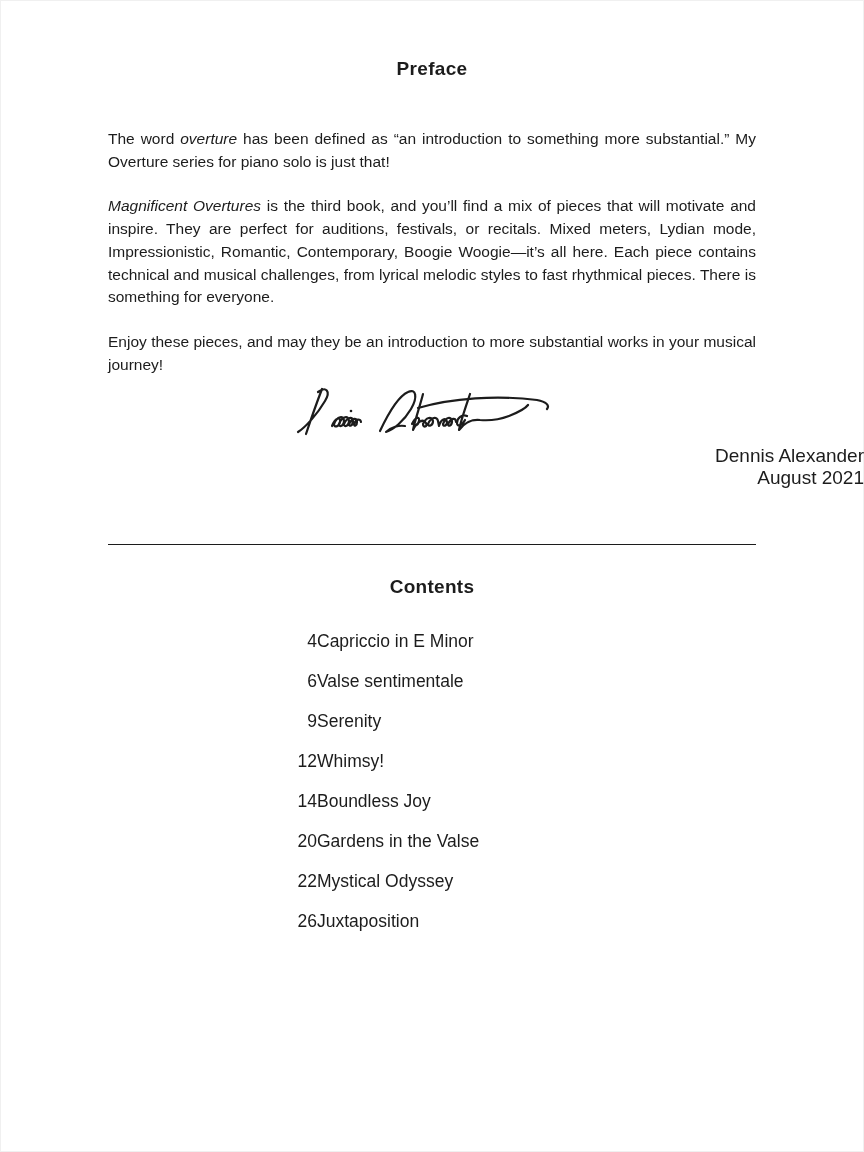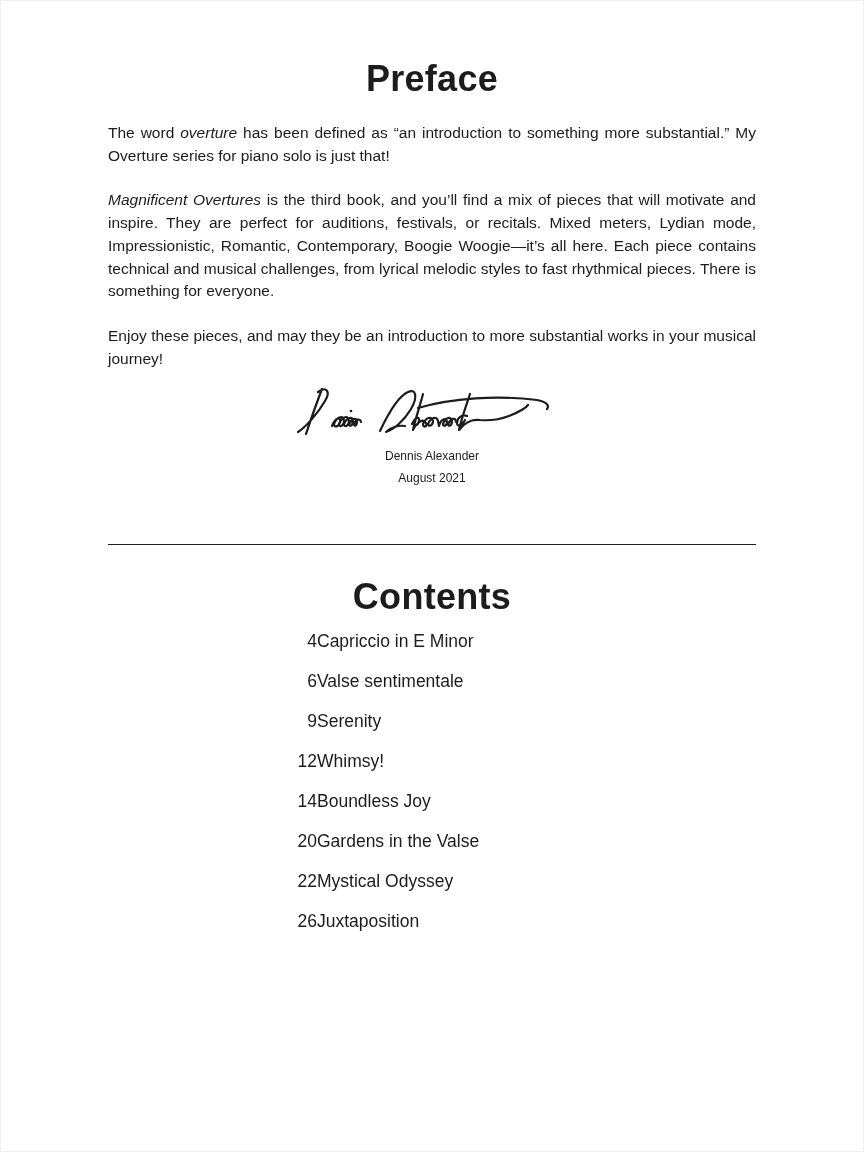--- a/index.html
+++ b/index.html
@@ -15,37 +15,37 @@
     font-family: "Liberation Sans", sans-serif;
     color: #1c1c1c;
     box-shadow: inset 0 0 0 1px #f0f0f0;
     overflow: hidden;
   }
   .section-title {
     position: absolute;
     left: 0;
     right: 0;
     text-align: center;
-    font-size: 36px;
+    font-size: 19px;
     font-weight: bold;
     letter-spacing: 0.3px;
     color: #1c1c1c;
     margin: 0;
   }
   .preface-title { top: 58px; }
   .contents-title { top: 576px; }
 
   .paragraphs {
     position: absolute;
     left: 108px;
     width: 648px;
     top: 112px;
   }
   .body-para {
-    margin: 10px 0 22px 0;
+    margin: 16px 0 22px 0;
     font-size: 15.5px;
     line-height: 22.7px;
     text-align: justify;
     color: #1c1c1c;
   }
   .body-para em {
     font-style: italic;
   }
 
   .signature-block {
@@ -55,23 +55,24 @@
     top: 383px;
     text-align: center;
   }
   .signature-svg {
     display: block;
     margin: 0 auto;
     width: 280px;
     height: 62px;
   }
   .sig-line {
-    font-size: 12px;
+    font-size: 19px;
     line-height: 22px;
     color: #1c1c1c;
+    text-align: right;
   }
 
   .divider {
     position: absolute;
     left: 108px;
     width: 648px;
     top: 544px;
     border: none;
     border-top: 1.6px solid #1c1c1c;
     margin: 0;

